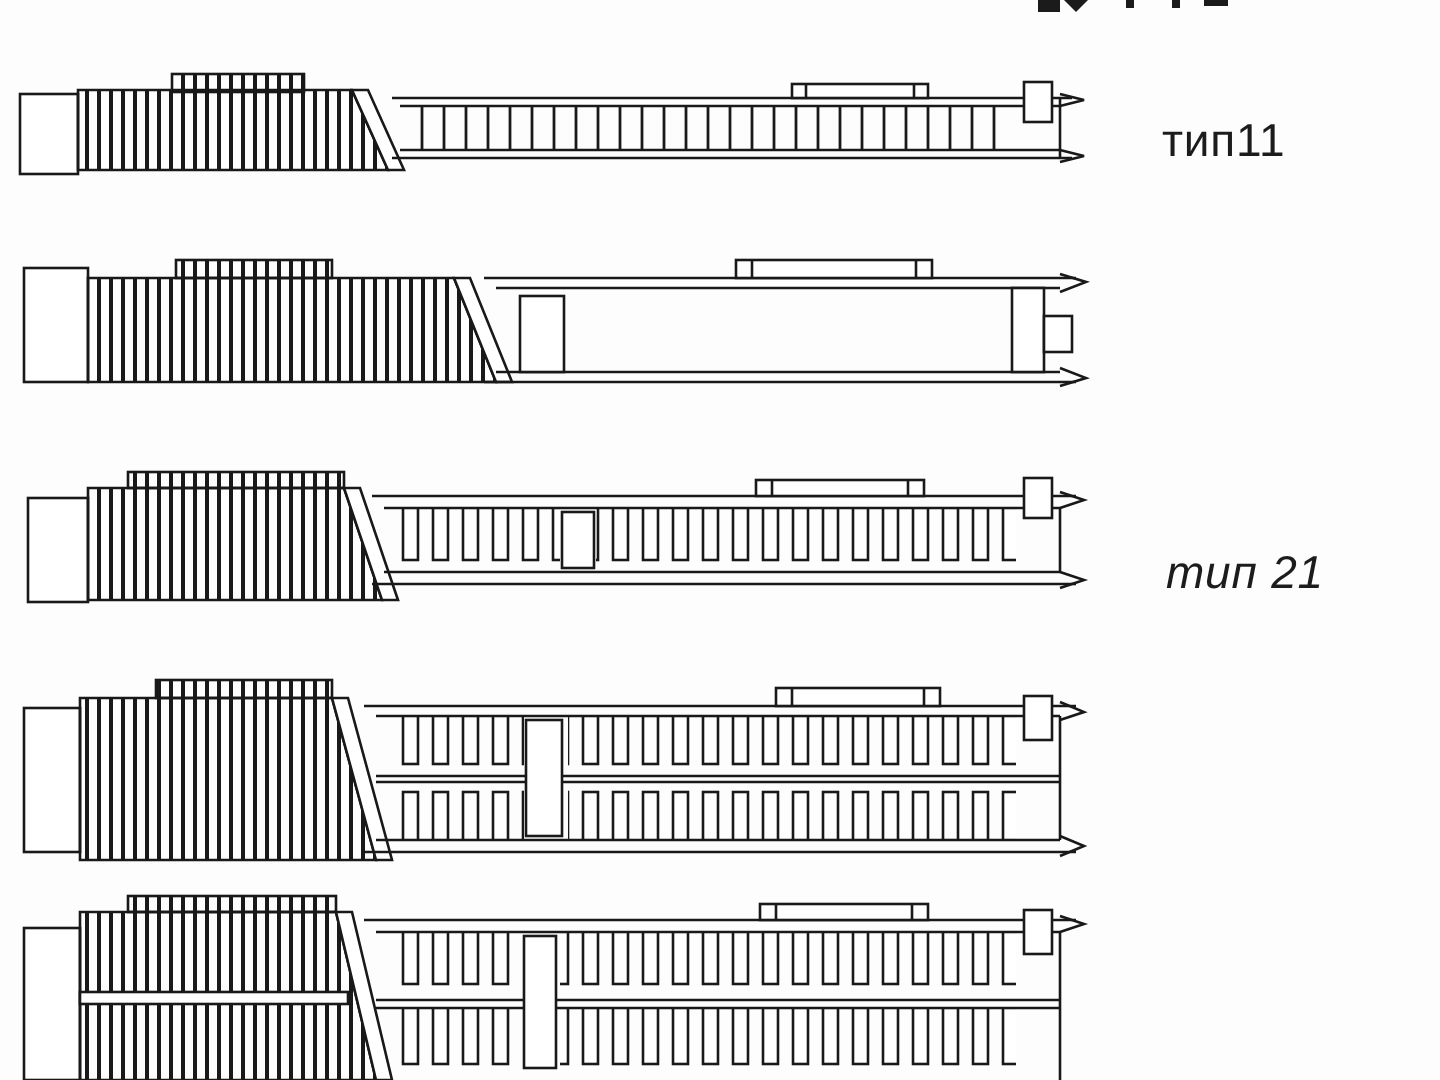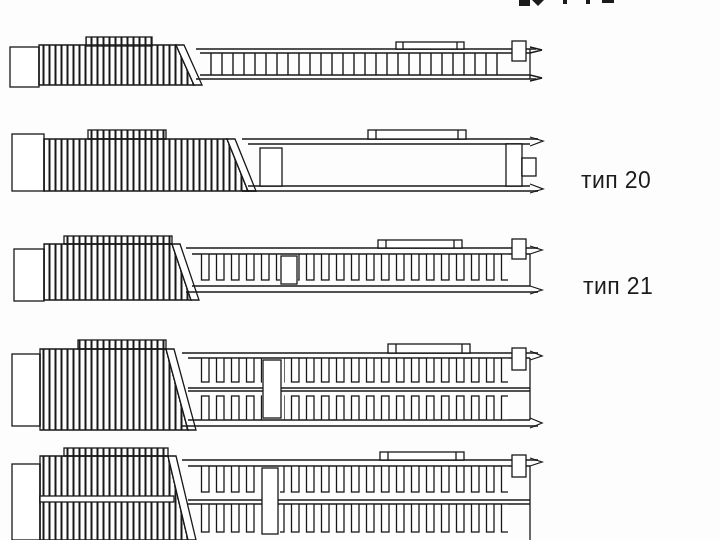--- a/index.html
+++ b/index.html
@@ -3,21 +3,21 @@
 <meta charset="utf-8">
 <style>
   * { margin:0; padding:0; box-sizing:border-box; }
   html,body { width:720px; height:540px; }
   body { background:#fdfdfd; font-family:"Liberation Sans", sans-serif; }
   .screen { position:relative; width:720px; height:540px; background:#fdfdfd; overflow:hidden; }
   .screen svg { position:absolute; left:0; top:0; }
   .type-label { position:absolute; font-size:23px; font-weight:500; color:#1c1c1c; letter-spacing:0.4px; white-space:nowrap; }
   .lbl-1 { left:581px; top:57px; }
   .lbl-2 { left:581px; top:167px; }
-  .lbl-3 { left:583px; top:273px; }
+  .lbl-3 { left:583px; top:273px;font-style:italic; }
   .lbl-4 { left:583px; top:397px; }
 </style>
 </head>
 <body>
 
 <div class="screen">
 
   <svg width="720" height="540" viewBox="0 0 720 540">
     <defs>
       <pattern id="hatch" patternUnits="userSpaceOnUse" width="6" height="10">
@@ -180,16 +180,16 @@
       <g>
         <rect x="380" y="452" width="84" height="8" fill="#ffffff"></rect>
         <line x1="388" y1="452" x2="388" y2="460"></line>
         <line x1="456" y1="452" x2="456" y2="460"></line>
       </g>
       <rect x="512" y="455" width="14" height="22" fill="#ffffff"></rect>
       <polyline points="530,458 542,462 530,466"></polyline>
     </g>
   </svg>
 
-  <div class="type-label lbl-2">тип 20</div>
+  <div class="type-label lbl-1">тип11</div>
   <div class="type-label lbl-3">тип 21</div>
 
 </div>
 
 </body></html>

